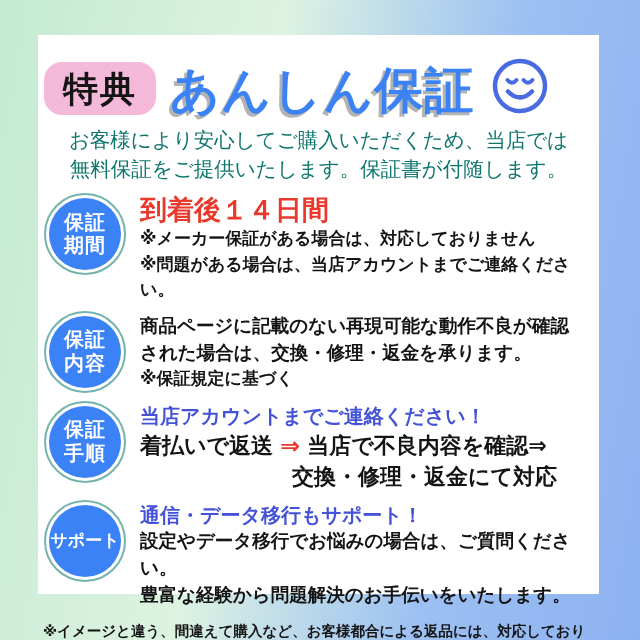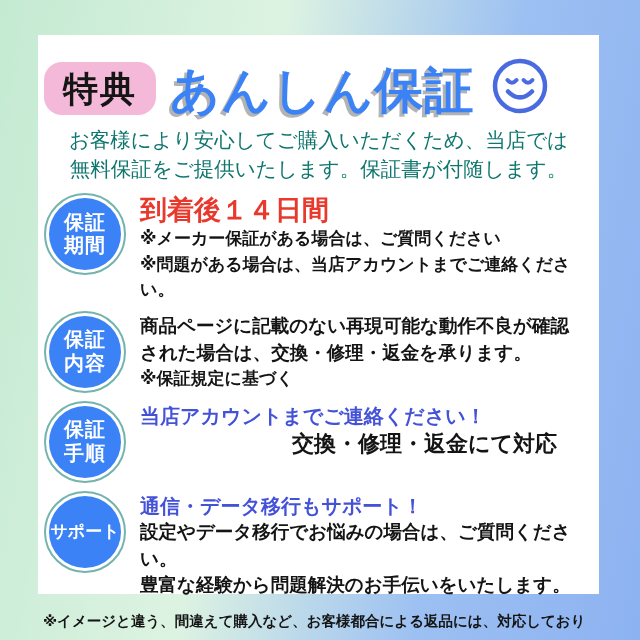--- a/index.html
+++ b/index.html
@@ -74,21 +74,21 @@
 
   <div class="rows">
 
     <div class="row">
       <div class="circle">
         <span>保証</span>
         <span>期間</span>
       </div>
       <div class="row-content">
         <div class="headline-red">到着後１４日間</div>
-        <div class="note-text">※メーカー保証がある場合は、ご質問ください</div>
+        <div class="note-text">※メーカー保証がある場合は、対応しておりません</div>
         <div class="note-text">※問題がある場合は、当店アカウントまでご連絡ください。</div>
       </div>
     </div>
 
     <div class="row">
       <div class="circle">
         <span>保証</span>
         <span>内容</span>
       </div>
       <div class="row-content">
@@ -98,20 +98,25 @@
       </div>
     </div>
 
     <div class="row">
       <div class="circle">
         <span>保証</span>
         <span>手順</span>
       </div>
       <div class="row-content">
         <div class="headline-blue">当店アカウントまでご連絡ください！</div>
+        <div class="steps-line">
+          <span class="step">着払いで返送</span>
+          <span class="arrow-red">⇒</span>
+          <span class="step">当店で不良内容を確認⇒</span>
+        </div>
         <div class="step step-indent">交換・修理・返金にて対応</div>
       </div>
     </div>
 
     <div class="row">
       <div class="circle small-text">
         <span>サポート</span>
       </div>
       <div class="row-content">
         <div class="headline-blue">通信・データ移行もサポート！</div>

